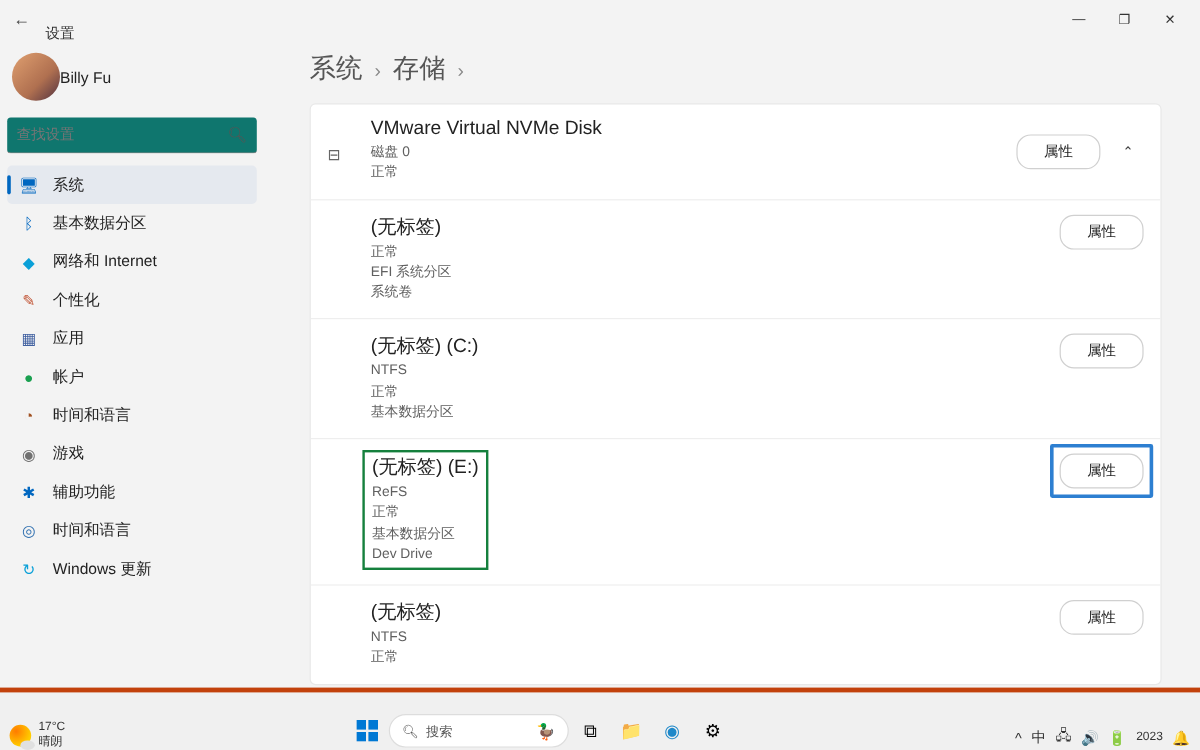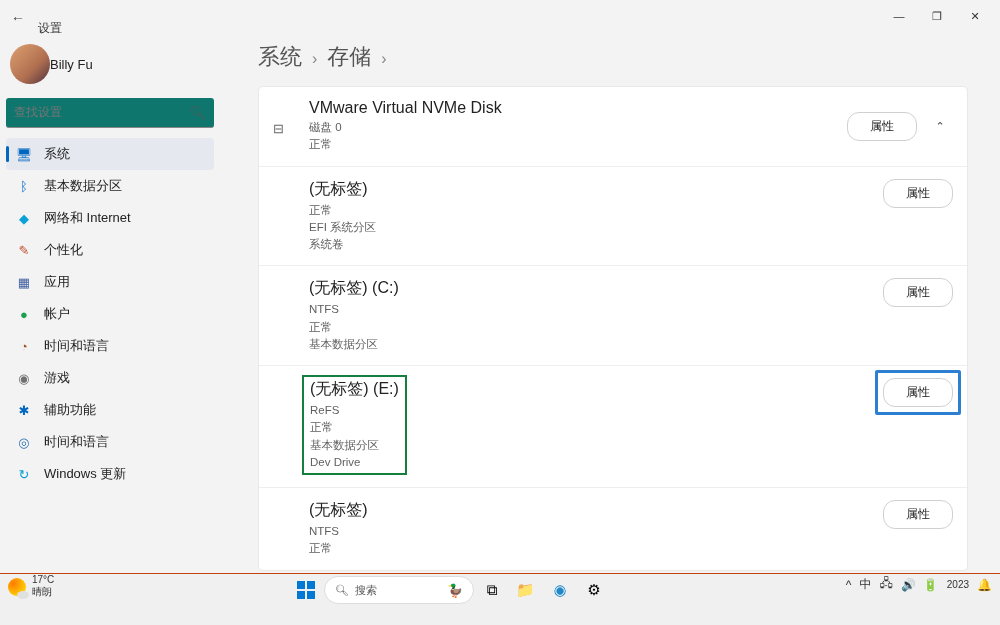--- a/index.html
+++ b/index.html
@@ -33,21 +33,21 @@
 .disk-icon { width: 24px; color: #666; margin-right: 12px; font-size: 13px; margin-top: 4px; }
 .row-body { flex: 1; }
 .row-title { font-size: 16px; color: #222; margin-bottom: 2px; }
 .row-line { font-size: 11.5px; color: #606060; line-height: 1.5; }
 .row-right { display: flex; align-items: center; gap: 10px; }
 .prop-btn { background: #fff; border: 1px solid #d0d0d0; border-radius: 12px; padding: 5px 22px; font-size: 12px; color: #222; cursor: pointer; }
 .caret-btn { width: 26px; height: 26px; display: flex; align-items: center; justify-content: center; font-size: 11px; color: #444; cursor: pointer; }
 .highlight-title { border: 2px solid #15803d; padding: 2px 6px; display: inline-block; margin: -3px -7px 0 -7px; }
 .highlight-btn-wrap { border: 3px solid #2d7fd1; padding: 5px; margin: -8px; border-radius: 2px; }
 .vol-indent { padding-left: 36px; }
-.taskbar { position: absolute; bottom: 0; left: 0; right: 0; height: 52px; background: rgba(240,240,240,0.92); border-top: 1px solid #c2410c; display: flex; align-items: flex-start; }
+.taskbar { position: absolute; bottom: 0; left: 0; right: 0; height: 52px; background: rgba(240,240,240,0.92); border-top: 4px solid #c2410c; display: flex; align-items: flex-end; }
 .tb-left { display: flex; align-items: center; gap: 6px; padding-left: 8px; font-size: 10px; color: #333; }
 .weather-ic { width: 18px; height: 18px; border-radius: 50%; background: radial-gradient(circle at 30% 30%, #ff7b00, #ffcc00 70%); position: relative; }
 .weather-ic::after { content:""; position:absolute; right:-3px; bottom:-3px; width:12px; height:8px; background:#e0e0e0; border-radius:50%; }
 .tb-center { flex: 1; display: flex; align-items: center; justify-content: center; gap: 2px; }
 .tb-search { display: flex; align-items: center; background: #fff; border: 1px solid #ddd; border-radius: 16px; height: 28px; padding: 0 10px; width: 150px; gap: 6px; font-size: 11px; color: #555; }
 .tb-ic { width: 32px; height: 32px; display: flex; align-items: center; justify-content: center; font-size: 15px; cursor: pointer; border-radius: 4px; }
 .start-btn svg { width: 18px; height: 18px; }
 .tb-right { display: flex; align-items: center; gap: 8px; padding-right: 8px; font-size: 10px; color: #333; }
 .tray-ic { font-size: 12px; }
 </style>

